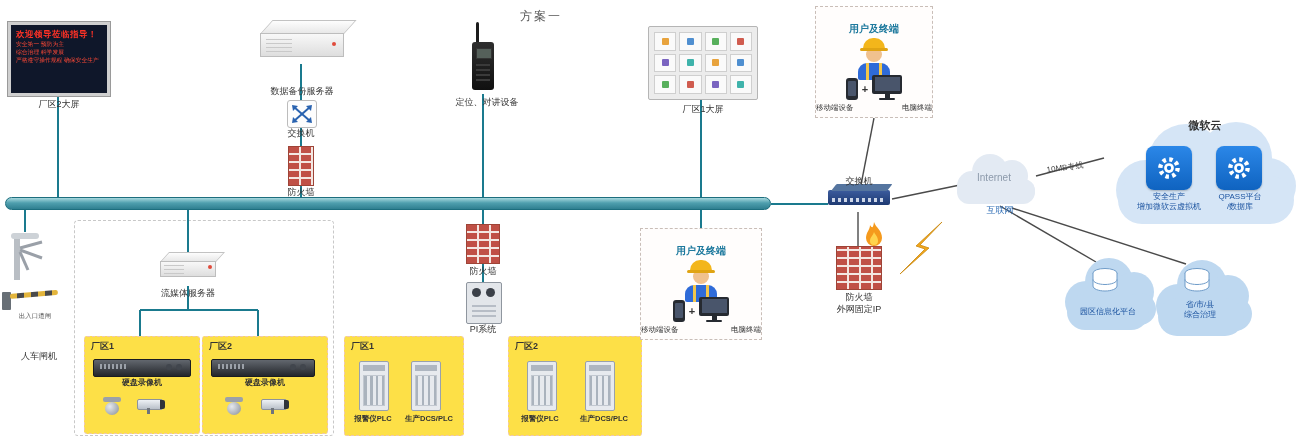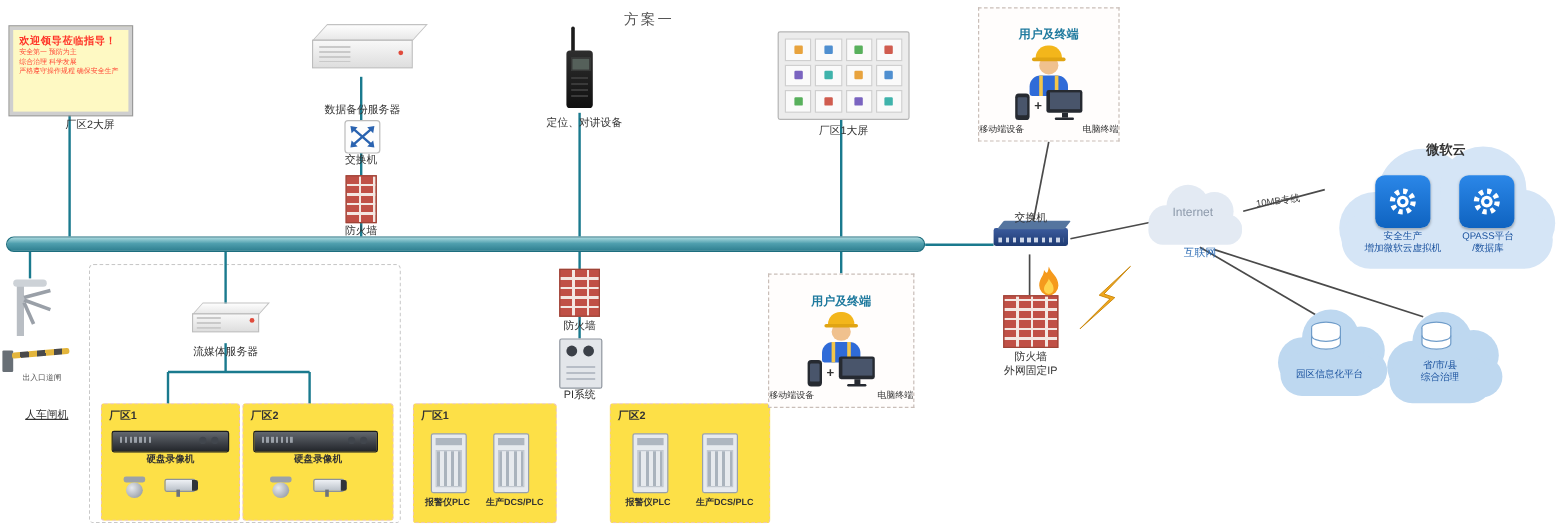--- a/index.html
+++ b/index.html
@@ -41,21 +41,21 @@
   .pink-box { position:absolute; background:#fde047; border:1px dashed #edc6b4; border-radius:3px; z-index:3;font-weight:bold; }
   .pink-title { position:absolute; left:6px; top:3px; font-size:9px; color:#333; }
 
   
   .bricks { background-color:#c05046;
     background-image:repeating-linear-gradient(0deg, rgba(0,0,0,0) 0 6px, #f3e7e2 6px 8px),
                      repeating-linear-gradient(90deg, rgba(0,0,0,0) 0 10px, #f3e7e2 10px 12px);
     border:1px solid #9e4437; box-sizing:border-box; }
 
   
-  .led-frame { position:absolute; background:#fef9c3; border:3px solid #cfcfcf; outline:1px solid #9a9a9a; padding:4px 5px; box-sizing:border-box; z-index:3; }
+  .led-frame { position:absolute; background:#0f172a; border:3px solid #cfcfcf; outline:1px solid #9a9a9a; padding:4px 5px; box-sizing:border-box; z-index:3; }
   .led-line1 { color:#ff3226; font-size:8.5px; font-weight:bold; line-height:11px; letter-spacing:.5px; }
   .led-line { color:#ff4936; font-size:5.8px; line-height:8px; }
 
   
   .panel { position:absolute; background:#ececec; border:1px solid #b5b5b5; border-radius:2px; padding:5px; box-sizing:border-box;
            display:grid; grid-template-columns:repeat(4,1fr); gap:3px; z-index:3; }
   .panel i { background:#fafafa; border:1px solid #cfcfcf; display:flex; align-items:center; justify-content:center; }
   .panel i::before { content:""; width:7px; height:7px; background:var(--c,#888); border-radius:1px; }
 
   
@@ -150,21 +150,21 @@
   <div class="bus"></div>
 
   <div class="title">方案一</div>
 
   <div class="led-frame" style="left:8px;top:22px;width:102px;height:74px;">
     <div class="led-line1">欢迎领导莅临指导！</div>
     <div class="led-line">安全第一 预防为主</div>
     <div class="led-line">综合治理 科学发展</div>
     <div class="led-line">严格遵守操作规程 确保安全生产</div>
   </div>
-  <div class="lbl" style="left:24px;top:99px;width:102px;">厂区2大屏</div>
+  <div class="lbl" style="left:8px;top:99px;width:102px;">厂区2大屏</div>
 
   <div class="srv" style="left:252px;top:20px;width:100px;height:48px;">
     <div class="srv-top" style="left:8px;top:0;width:84px;height:14px;"></div>
     <div class="srv-front" style="left:8px;top:13px;width:84px;height:24px;"></div>
     <div class="srv-vents" style="left:14px;top:18px;width:26px;height:14px;"></div>
     <div class="srv-led" style="left:80px;top:22px;"></div>
   </div>
   <div class="lbl" style="left:244px;top:86px;width:116px;">数据备份服务器</div>
 
   <div class="xswitch" style="left:287px;top:100px;">
@@ -331,21 +331,21 @@
       <line x1="14" y1="18" x2="36" y2="12"></line>
       <line x1="14" y1="20" x2="36" y2="28"></line>
       <line x1="14" y1="22" x2="22" y2="40"></line>
     </g>
   </svg>
   <div class="node" style="left:2px;top:288px;width:60px;height:26px;">
     <div class="barrier-post" style="left:0;top:4px;"></div>
     <div class="barrier-arm" style="left:8px;top:6px;"></div>
   </div>
   <div class="lbl" style="left:0px;top:310px;width:70px;font-size:6.5px;color:#555;">出入口道闸</div>
-  <div class="lbl" style="left:8px;top:340px;width:62px;text-decoration:underline;">人车闸机</div>
+  <div class="lbl" style="left:8px;top:351px;width:62px;">人车闸机</div>
 
   <div class="dashed-box" style="left:74px;top:220px;width:258px;height:214px;"></div>
 
   <div class="srv" style="left:154px;top:252px;width:72px;height:34px;">
     <div class="srv-top" style="left:6px;top:0;width:56px;height:10px;"></div>
     <div class="srv-front" style="left:6px;top:9px;width:56px;height:16px;"></div>
     <div class="srv-vents" style="left:10px;top:12px;width:20px;height:10px;"></div>
     <div class="srv-led" style="left:54px;top:13px;"></div>
   </div>
   <div class="lbl" style="left:138px;top:288px;width:100px;">流媒体服务器</div>

